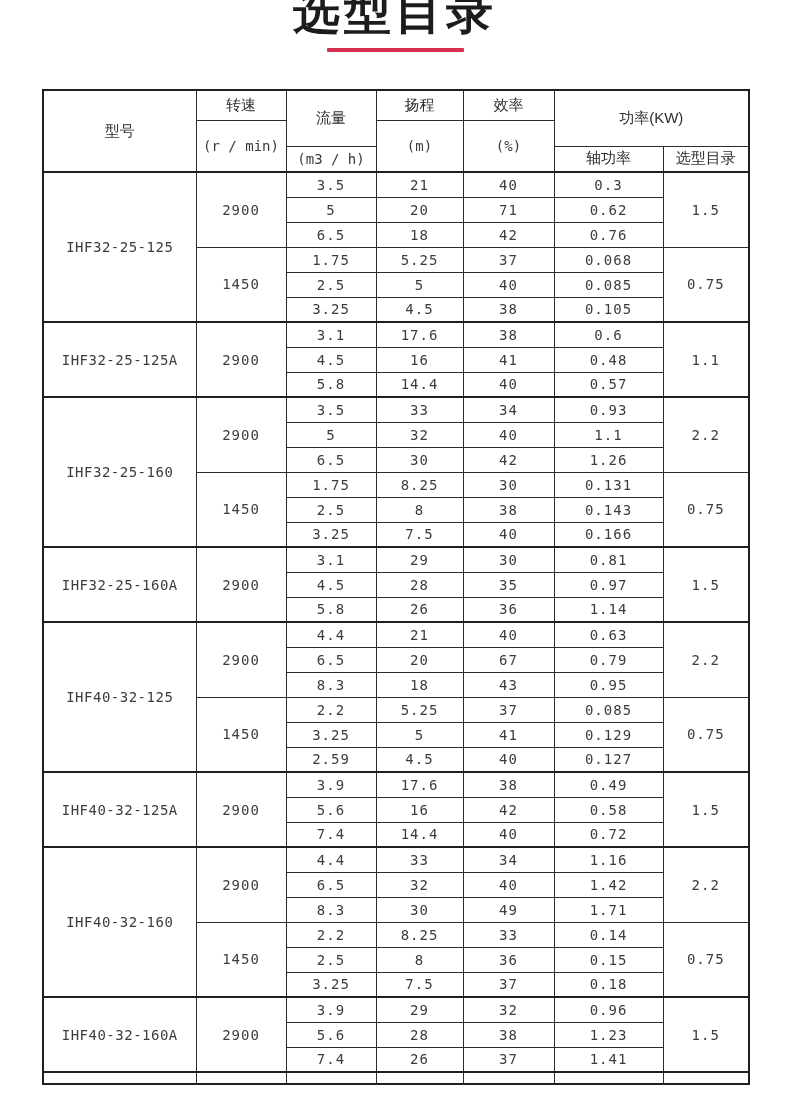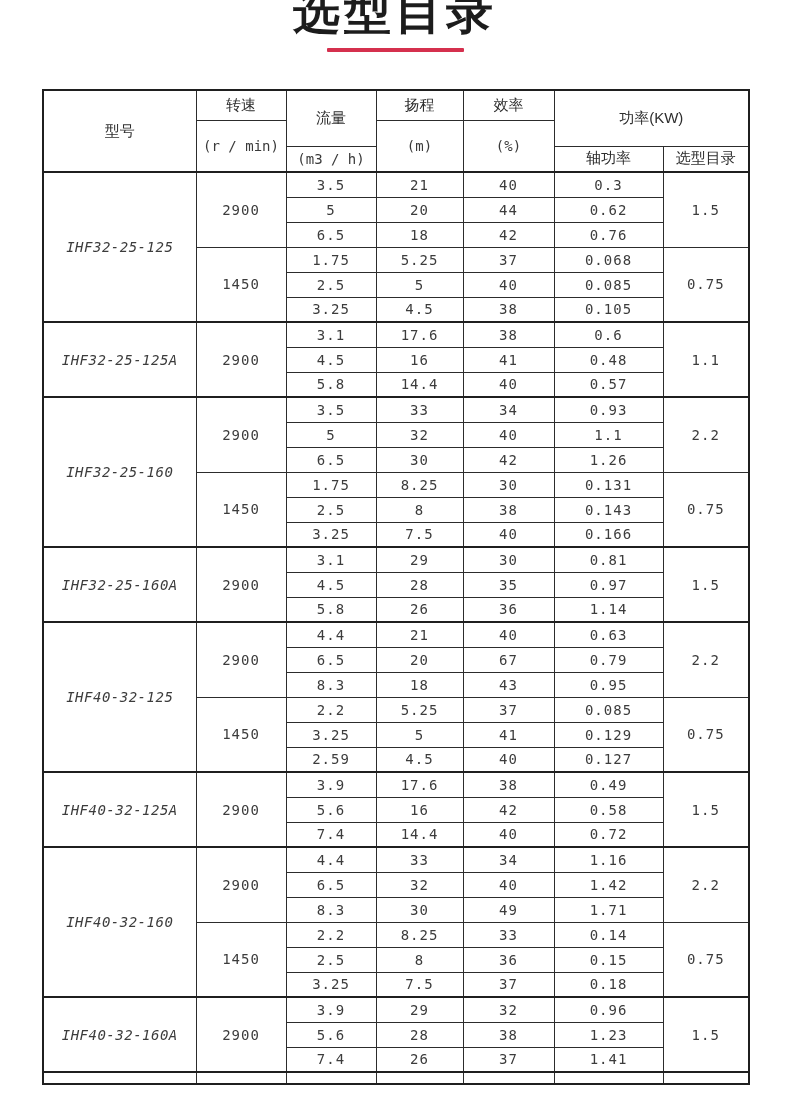--- a/index.html
+++ b/index.html
@@ -58,21 +58,21 @@
     color: #3a3a3a;
   }
   .catalog tbody.block { border-top: 2px solid #1f1f1f; }
   .catalog tbody tr { height: 25px; }
   .catalog td {
     font-family: "DejaVu Sans Mono", monospace;
     font-size: 14px;
     color: #3c3c3c;
     letter-spacing: 1px;
   }
-  .catalog td.model { letter-spacing: 0.5px; font-style: italic; }
+  .catalog td.model { letter-spacing: 0.5px; }
   .catalog tbody.partial tr { height: 12px; }
 </style>
 </head>
 <body>
 
 <div class="page">
 
   <h1 class="title">选型目录</h1>
   <div class="rule" style="background: rgb(213, 48, 78);"></div>
 
@@ -112,21 +112,21 @@
           <td rowspan="3" class="num">2900</td>
           <td class="num">3.5</td>
           <td class="num">21</td>
           <td class="num">40</td>
           <td class="num">0.3</td>
           <td rowspan="3" class="num">1.5</td>
         </tr>
         <tr>
           <td class="num">5</td>
           <td class="num">20</td>
-          <td class="num">44</td>
+          <td class="num">71</td>
           <td class="num">0.62</td>
         </tr>
         <tr>
           <td class="num">6.5</td>
           <td class="num">18</td>
           <td class="num">42</td>
           <td class="num">0.76</td>
         </tr>
         <tr>
           <td rowspan="3" class="num">1450</td>

